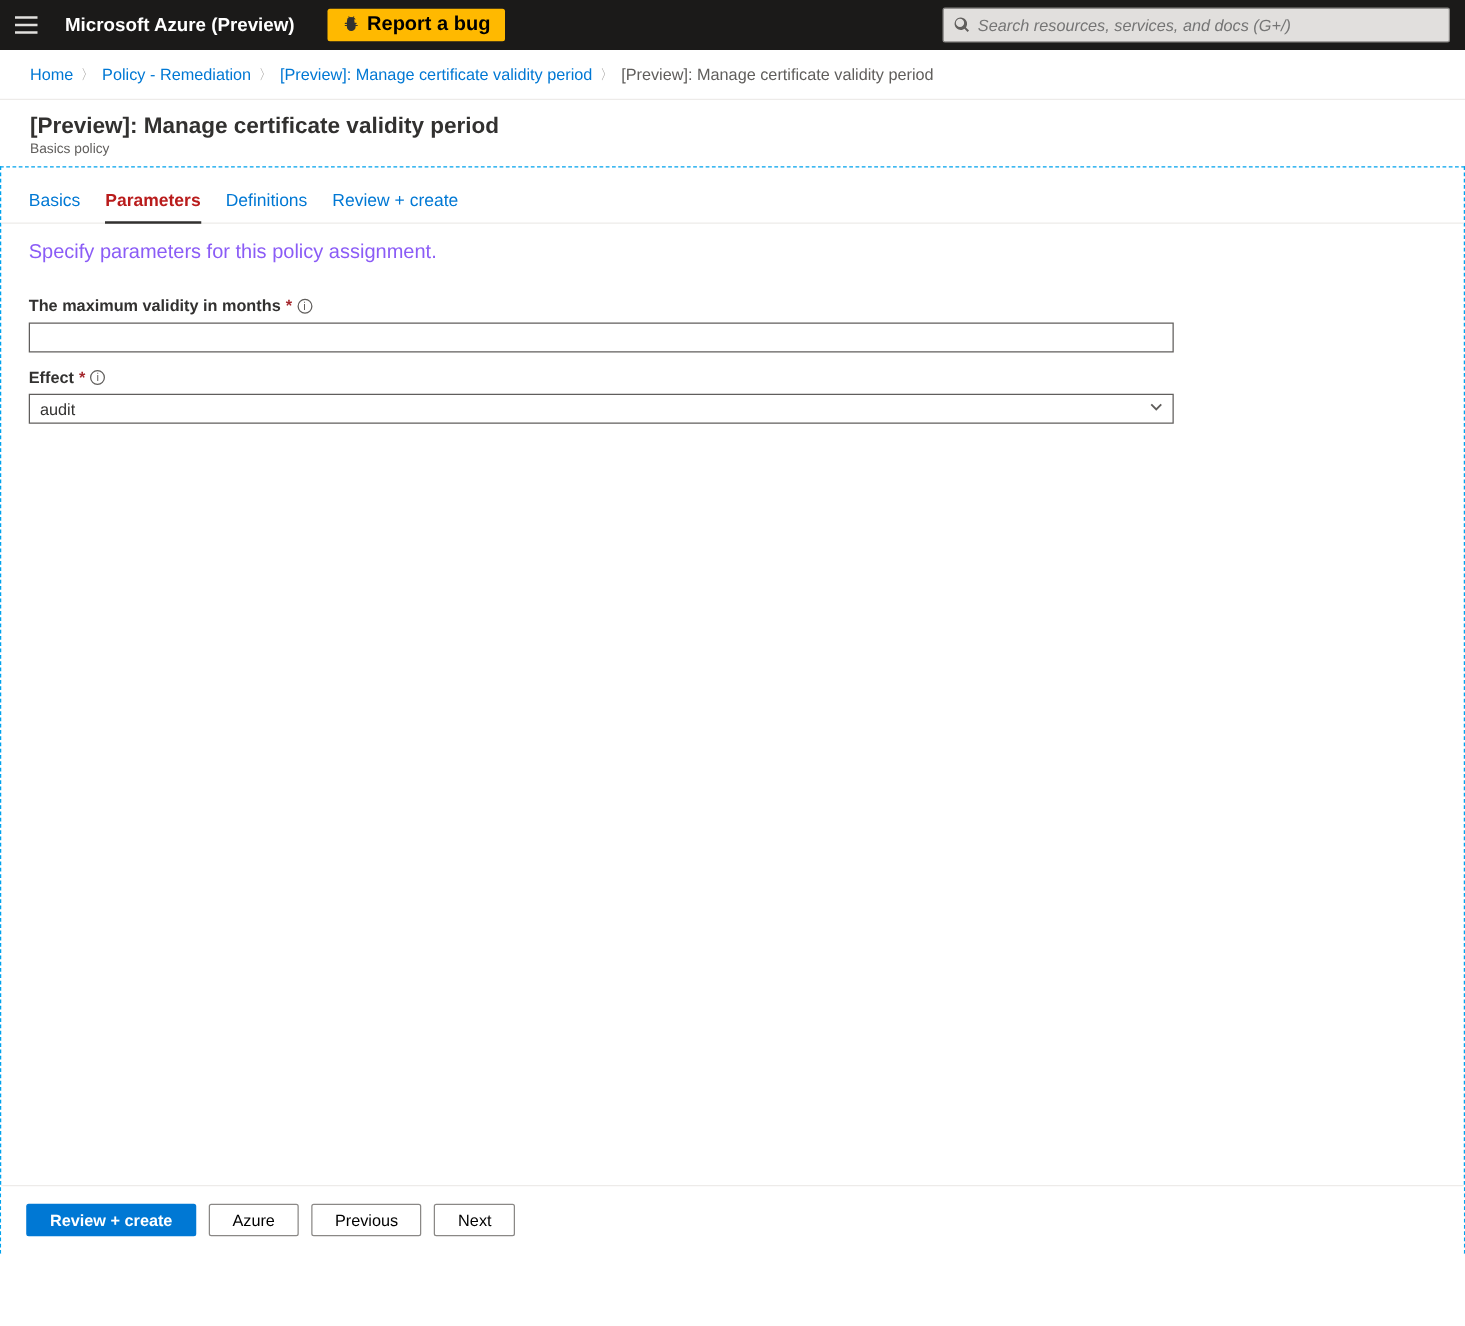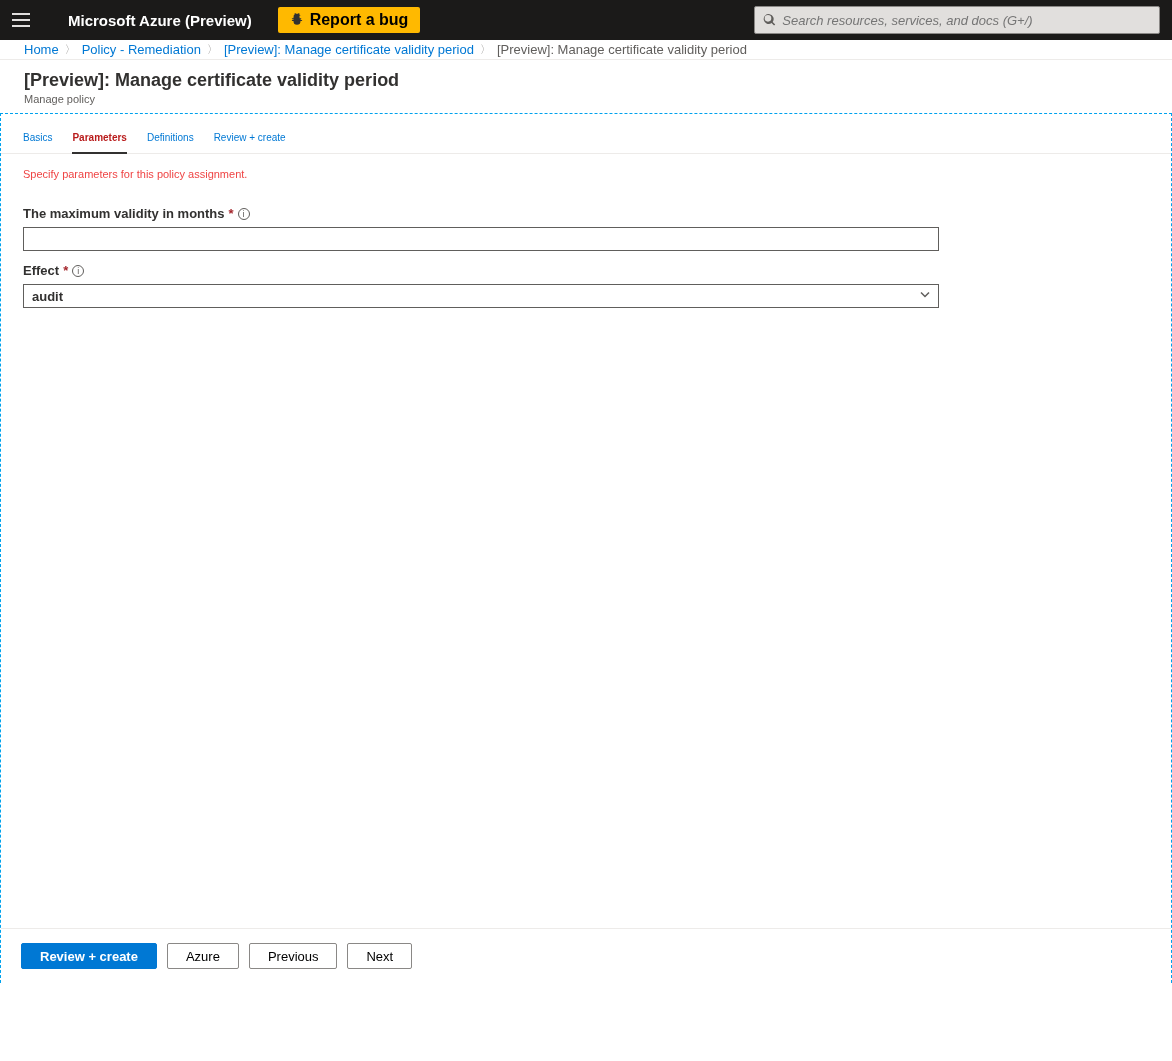--- a/index.html
+++ b/index.html
@@ -1,54 +1,54 @@
 <!DOCTYPE html>
 <html><head>
 <meta charset="utf-8">
 <style>
 * { box-sizing: border-box; margin: 0; padding: 0; }
 body { font-family: "Segoe UI", -apple-system, BlinkMacSystemFont, sans-serif; font-size: 13px; color: #323130; background: #fff; }
 
 .topbar { background: #1b1a19; height: 40px; display: flex; align-items: center; padding: 0 12px; gap: 12px; }
 .hamburger { width: 20px; height: 20px; display: flex; flex-direction: column; justify-content: center; gap: 4px; cursor: pointer; }
 .hamburger span { display: block; height: 2px; background: #e1dfdd; width: 18px; }
-.brand { color: #fff; font-weight: 600; font-size: 15px; margin-left: 24px; }
+.brand { color: #fff; font-weight: 600; font-size: 15px; margin-left: 8px; }
 .bug-btn { background: #ffb900; border: none; height: 26px; padding: 0 12px; display: flex; align-items: center; gap: 6px; font-size: 16px; font-weight: 600; cursor: pointer; border-radius: 2px; margin-left: 14px; }
 .bug-btn svg { width: 14px; height: 14px; }
 .topbar-spacer { flex: 1; }
 .search-box { background: #e1dfdd; border: 1px solid #8a8886; border-radius: 2px; height: 28px; width: 406px; display: flex; align-items: center; padding: 3px 8px; gap: 6px; }
 .search-box input { background: transparent; border: none; outline: none; font-size: 13px; font-style: italic; color: #605e5c; width: 100%; }
 .search-box svg { width: 14px; height: 14px; fill: #605e5c; }
 
-.breadcrumb-bar { background: #fff; border-bottom: 1px solid #edebe9; padding: 2px 24px; font-size: 13px; display: flex; align-items: center; gap: 6px; }
+.breadcrumb-bar { background: #fff; border-bottom: 1px solid #edebe9; padding: 12px 24px; font-size: 13px; display: flex; align-items: center; gap: 6px; }
 .breadcrumb-bar a { color: #0078d4; text-decoration: none; }
 .breadcrumb-bar .sep { color: #a19f9d; font-size: 11px; }
 .breadcrumb-bar .current { color: #605e5c; }
 
 .page-header { padding: 10px 24px 6px; }
 .page-title { font-size: 18px; font-weight: 600; color: #323130; }
 .page-subtitle { font-size: 11px; color: #605e5c; margin-top: 2px; }
 
 .content-panel { border: 1px dashed #00a2ed; border-left-width: 1px; border-right-width: 1px; border-bottom: none; margin-top: 2px; padding: 0; min-height: 870px; position: relative; }
 
 .tabs { display: flex; gap: 20px; padding: 18px 22px 0; border-bottom: 1px solid #edebe9; }
-.tab { padding-bottom: 10px; font-size: 10px; color: #0078d4; cursor: pointer; position: relative; }
+.tab { padding-bottom: 10px; font-size: 14px; color: #0078d4; cursor: pointer; position: relative; }
 .tab.active { color: #b91c1c; font-weight: 700; }
 .tab.active::after { content: ""; position: absolute; left: 0; right: 0; bottom: -1px; height: 2px; background: #323130; }
 
-.intro { padding: 14px 22px 4px; font-size: 11px; color: #ef4444; }
+.intro { padding: 14px 22px 4px; font-size: 16px; color: #8b5cf6; }
 
 .form-area { padding: 10px 22px; max-width: 960px; }
 .field-block { margin-top: 12px; }
 .field-label { font-size: 13px; font-weight: 600; color: #323130; display: flex; align-items: center; gap: 4px; }
 .req { color: #a4262c; }
 .info-icon { width: 12px; height: 12px; border: 1px solid #605e5c; border-radius: 50%; display: inline-flex; align-items: center; justify-content: center; font-size: 9px; color: #605e5c; font-weight: normal; cursor: help; }
 .text-input { width: 100%; height: 24px; border: 1px solid #605e5c; padding: 0 8px; font-size: 13px; margin-top: 6px; outline: none; }
 .select-wrap { position: relative; margin-top: 6px; }
-.select-input { width: 100%; height: 24px; border: 1px solid #605e5c; padding: 0 8px; font-size: 13px; background: #fff; display: flex; align-items: center; cursor: pointer; font-weight: bold; }
+.select-input { width: 100%; height: 24px; border: 1px solid #605e5c; padding: 0 8px; font-size: 13px; background: #fff; display: flex; align-items: center; cursor: pointer; }
 .select-caret { position: absolute; right: 8px; top: 50%; transform: translateY(-50%); pointer-events: none; }
 .select-caret svg { width: 12px; height: 12px; stroke: #605e5c; fill: none; stroke-width: 1.5; }
 
 .footer-bar { position: absolute; left: 0; right: 0; bottom: 0; border-top: 1px solid #edebe9; padding: 14px 20px; display: flex; gap: 10px; background: #fff; }
 .btn { height: 26px; padding: 0 18px; font-size: 13px; border: 1px solid #8a8886; background: #fff; cursor: pointer; border-radius: 2px; }
 .btn.primary { background: #0078d4; border-color: #0078d4; color: #fff; font-weight: 600; }
 .footer-shadow { position: absolute; left: 0; bottom: -6px; width: 440px; height: 6px; background: linear-gradient(to bottom, rgba(0,0,0,0.08), transparent); }
 </style>
 </head>
 <body>
@@ -80,21 +80,21 @@
   <span class="sep">〉</span>
   <a href="#">Policy - Remediation</a>
   <span class="sep">〉</span>
   <a href="#">[Preview]: Manage certificate validity period</a>
   <span class="sep">〉</span>
   <span class="current">[Preview]: Manage certificate validity period</span>
 </div>
 
 <div class="page-header">
   <div class="page-title">[Preview]: Manage certificate validity period</div>
-  <div class="page-subtitle">Manage policy</div>
+  <div class="page-subtitle">Basics policy</div>
 </div>
 
 <div class="content-panel">
 
   <div class="tabs">
     <div class="tab">Basics</div>
     <div class="tab active">Parameters</div>
     <div class="tab">Definitions</div>
     <div class="tab">Review + create</div>
   </div>

